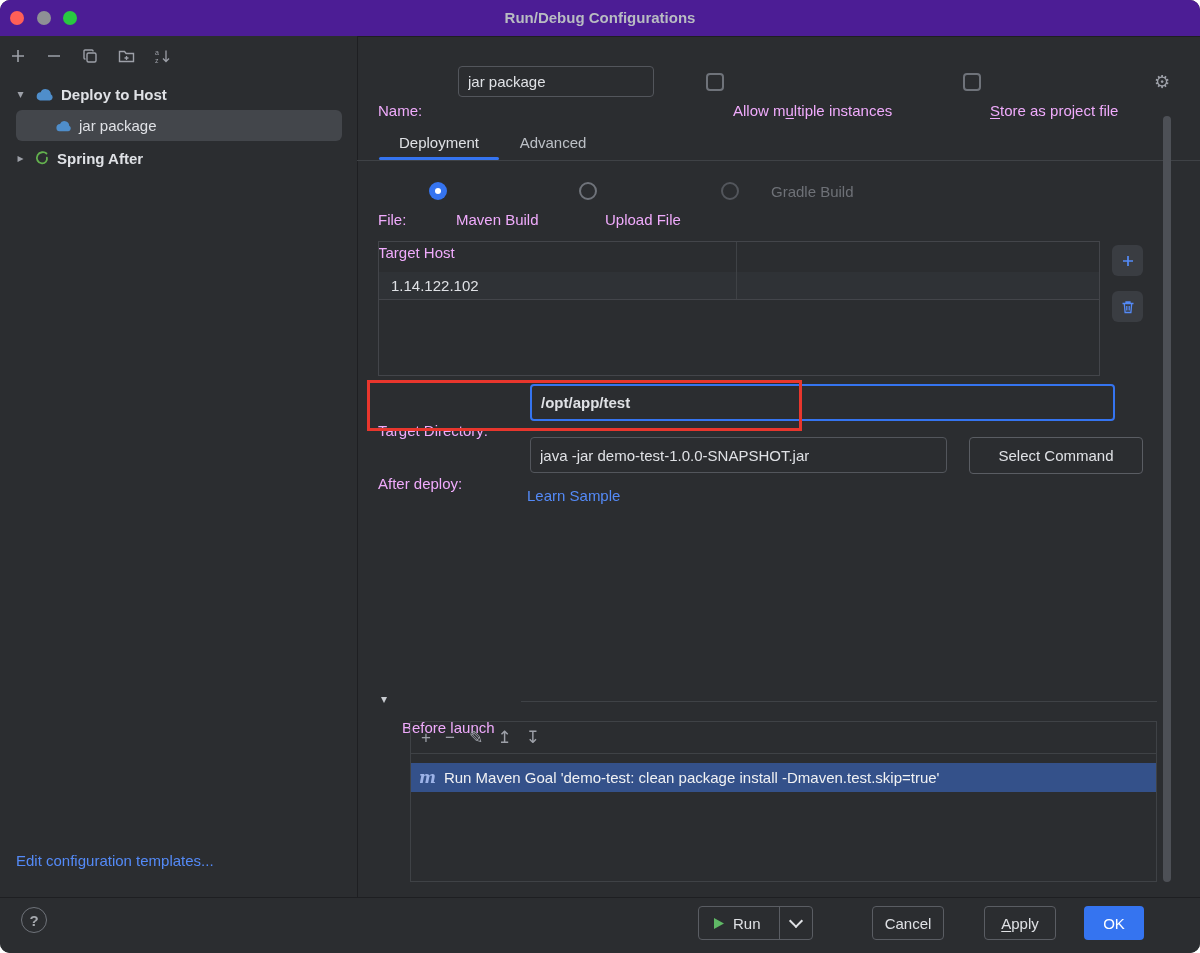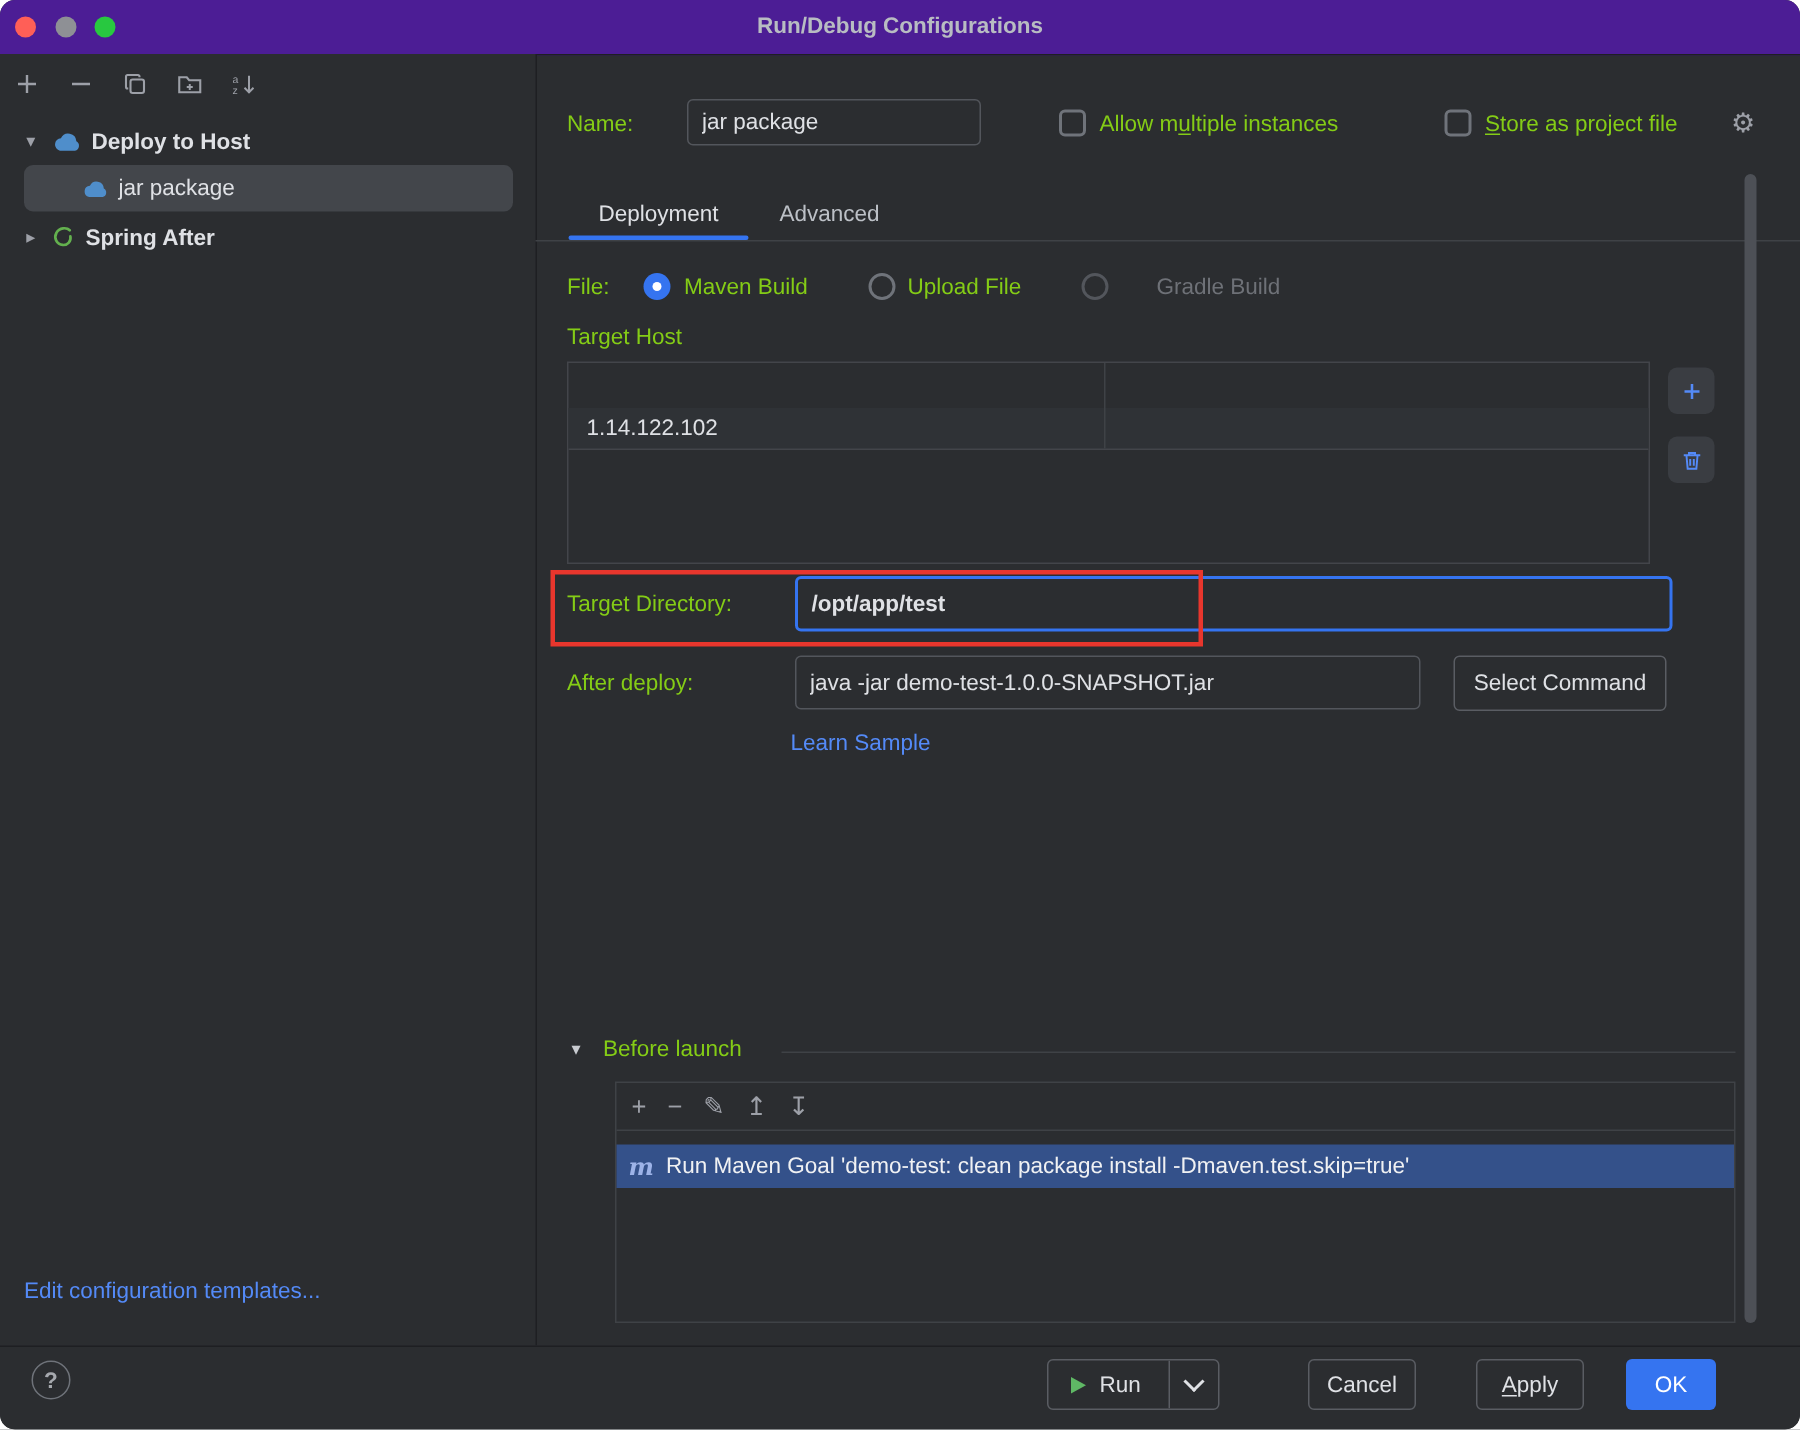--- a/index.html
+++ b/index.html
@@ -15,21 +15,21 @@
   .sb-toolbar{position:absolute;left:6px;top:8px;display:flex;gap:12px;align-items:center;}
   .icon-btn{width:24px;height:24px;display:flex;align-items:center;justify-content:center;border-radius:4px;cursor:default;}
   .tree-row{position:absolute;display:flex;align-items:center;gap:7px;height:28px;cursor:default;}
   .tree-row .chev{width:13px;color:#9da0a8;font-size:12px;text-align:center;}
   .tree-label{white-space:nowrap;}
   .bold{font-weight:700;}
   .tree-selected{background:#43464b;border-radius:6px;}
   .link{color:#548af7;cursor:pointer;}
   .help-circle{position:absolute;width:26px;height:26px;border:1.5px solid #6f737a;border-radius:50%;color:#a6a9ae;display:flex;align-items:center;justify-content:center;font-size:15px;font-weight:700;box-sizing:border-box;}
   
-  .label{color:#84cc16;white-space:nowrap;}
+  .label{color:#f0abfc;white-space:nowrap;margin-top:28px;}
   .disabled{color:#6e7177;}
   input.field{box-sizing:border-box;background:#2b2d30;border:1px solid #53565c;border-radius:4px;color:#dfe1e5;font-size:15px;padding:0 9px;font-family:"Liberation Sans","DejaVu Sans",sans-serif;outline:none;}
   .checkbox{box-sizing:border-box;width:18px;height:18px;border:2px solid #6f737a;border-radius:4px;background:transparent;}
   .radio{box-sizing:border-box;width:18px;height:18px;border-radius:50%;}
   .radio.sel{background:#3574f0;display:flex;align-items:center;justify-content:center;}
   .radio.sel::after{content:"";width:6px;height:6px;border-radius:50%;background:#ffffff;}
   .radio.unsel{border:2px solid #6f737a;}
   .radio.dis{border:2px solid #53565c;}
   .u{text-decoration:underline;text-underline-offset:2px;}
   .tab{position:absolute;top:128px;height:30px;line-height:30px;text-align:center;cursor:default;}
@@ -170,21 +170,21 @@
       <svg width="16" height="16" viewBox="0 0 16 16">
           <path d="M2.5 4.5h11M6 4.5V3h4v1.5M4.3 4.5l.8 9h5.8l.8-9M6.8 7v4.5M9.2 7v4.5" stroke="#548af7" stroke-width="1.3" fill="none"></path>
         </svg>
     </div>
 
     <div class="abs label" style="left:378px;top:394px;">Target Directory:</div>
     <input class="field abs" style="left: 530px; top: 384px; width: 585px; height: 37px; border: 2px solid rgb(53, 116, 240); font-weight: bold;" value="/opt/app/test">
 
     <div class="abs label" style="left:378px;top:447px;">After deploy:</div>
     <input class="field abs" style="left: 530px; top: 437px; width: 417px; height: 36px;" value="java -jar demo-test-1.0.0-SNAPSHOT.jar">
-    <div class="btn abs" style="left:969px;top:437px;width:142px;height:37px;">Select Command</div>
+    <div class="btn abs" style="left:969px;top:437px;width:174px;height:37px;">Select Command</div>
 
     <div class="abs link" style="left:527px;top:487px;">Learn Sample</div>
 
     <span class="abs" style="left:381px;top:692px;color:#c8cbd0;font-size:12px;">▾</span>
     <div class="abs label" style="left:402px;top:691px;">Before launch</div>
     <div class="hline" style="left:521px;top:701px;width:636px;"></div>
 
     <div class="bl-panel">
       <div class="bl-toolbar">
         <span class="bl-icon">+</span>

